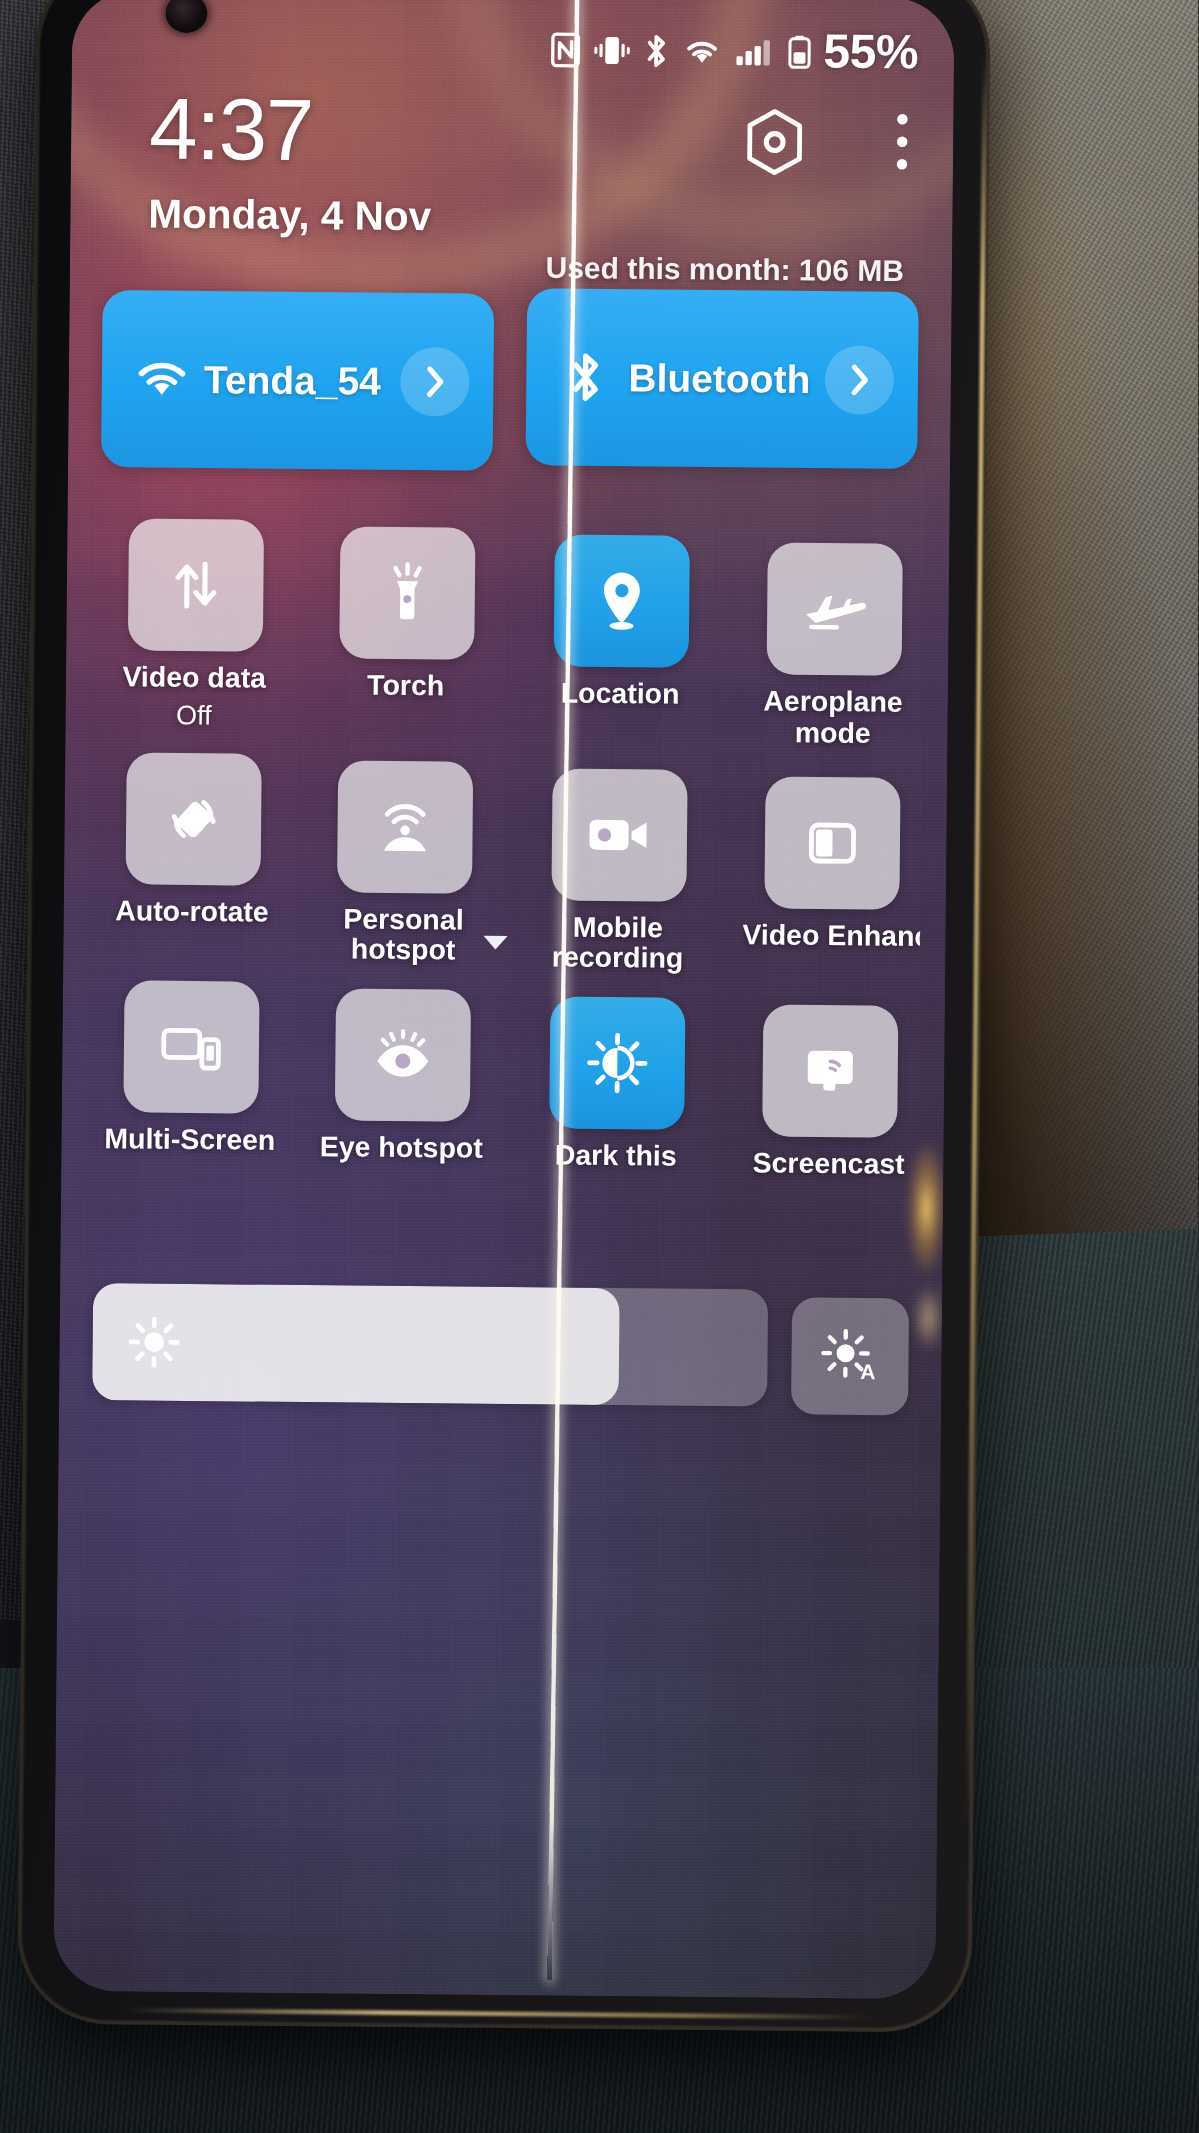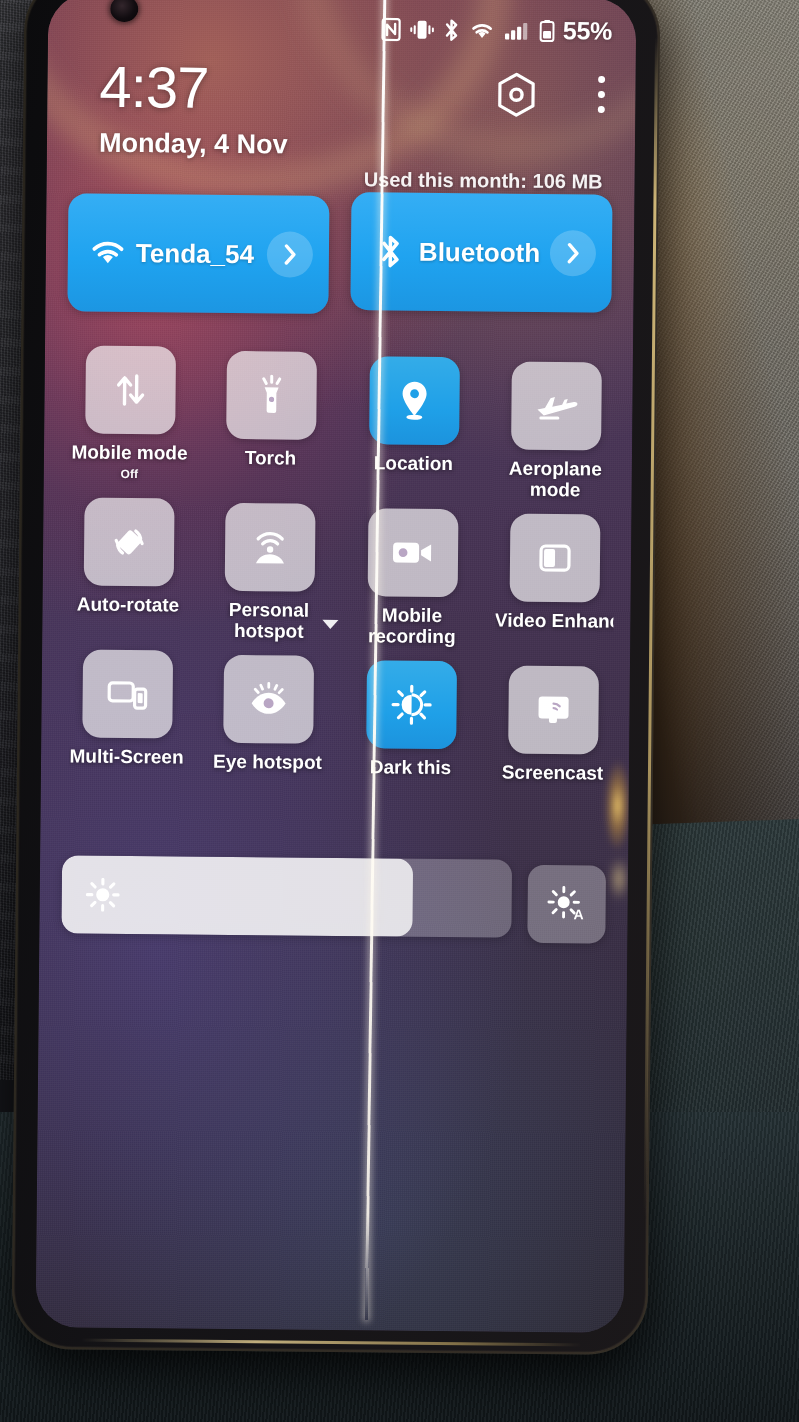--- a/index.html
+++ b/index.html
@@ -176,21 +176,21 @@
   }
 
   
   .statusbar{
     position:absolute; left:0; top:18px; width:100%;
     display:flex; justify-content:flex-end; align-items:center;
     gap:8px; padding-right:24px;
   }
   .sb-icon{ display:flex; align-items:center; }
   .sb-batt-text{
-    font-size:25px; font-weight:700; letter-spacing:-.3px;
+    font-size:32px; font-weight:700; letter-spacing:-.3px;
     text-shadow:0 0 4px rgba(0,0,0,.4);
   }
 
   
   .header{
     position:absolute; left:0; top:52px; width:100%;
     height:140px;
   }
   .clock{
     position:absolute; left:52px; top:12px;
@@ -280,21 +280,21 @@
     text-align:center; line-height:1.08;
     max-width:125px;
     white-space:pre-line;
     text-shadow:0 1px 4px rgba(0,0,0,.5);
   }
   .qs-label.clip{
     white-space:nowrap; overflow:hidden; text-overflow:clip;
     max-width:118px;
   }
   .qs-sub{
-    margin-top:3px; font-size:12px; font-weight:700;
+    margin-top:3px; font-size:18px; font-weight:400;
     text-shadow:0 1px 4px rgba(0,0,0,.5);
   }
   .qs-caret{
     position:absolute; right:-6px; top:116px;
     width:0; height:0;
     border-left:8px solid transparent;
     border-right:8px solid transparent;
     border-top:9px solid rgba(255,255,255,.92);
   }
 
@@ -464,21 +464,21 @@
 
           <div class="qs-cell c0">
             <div class="qs-tile">
               <span>
                 <svg width="38" height="40" viewBox="0 0 38 40">
                   <path d="M13 34V8m0 0l-6 7m6-7l6 7" fill="none" stroke="#fff" stroke-width="3.4" stroke-linecap="round" stroke-linejoin="round"></path>
                   <path d="M25 6v26m0 0l-6-7m6 7l6-7" fill="none" stroke="#fff" stroke-width="3.4" stroke-linecap="round" stroke-linejoin="round"></path>
                 </svg>
               </span>
             </div>
-            <div class="qs-label">Mobile mode</div>
+            <div class="qs-label">Video data</div>
             <div class="qs-sub">Off</div>
           </div>
 
           <div class="qs-cell c1">
             <div class="qs-tile">
               <span>
                 <svg width="32" height="42" viewBox="0 0 32 42">
                   <path d="M16 2v6M8 4.5l2.6 4.6M24 4.5l-2.6 4.6" stroke="#fff" stroke-width="3" stroke-linecap="round"></path>
                   <path d="M9 13h14l-2.2 5.5v18a2 2 0 0 1-2 2h-5.6a2 2 0 0 1-2-2v-18z" class="w"></path>
                   <circle cx="16" cy="25" r="2.6" fill="#b9a6c4"></circle>

